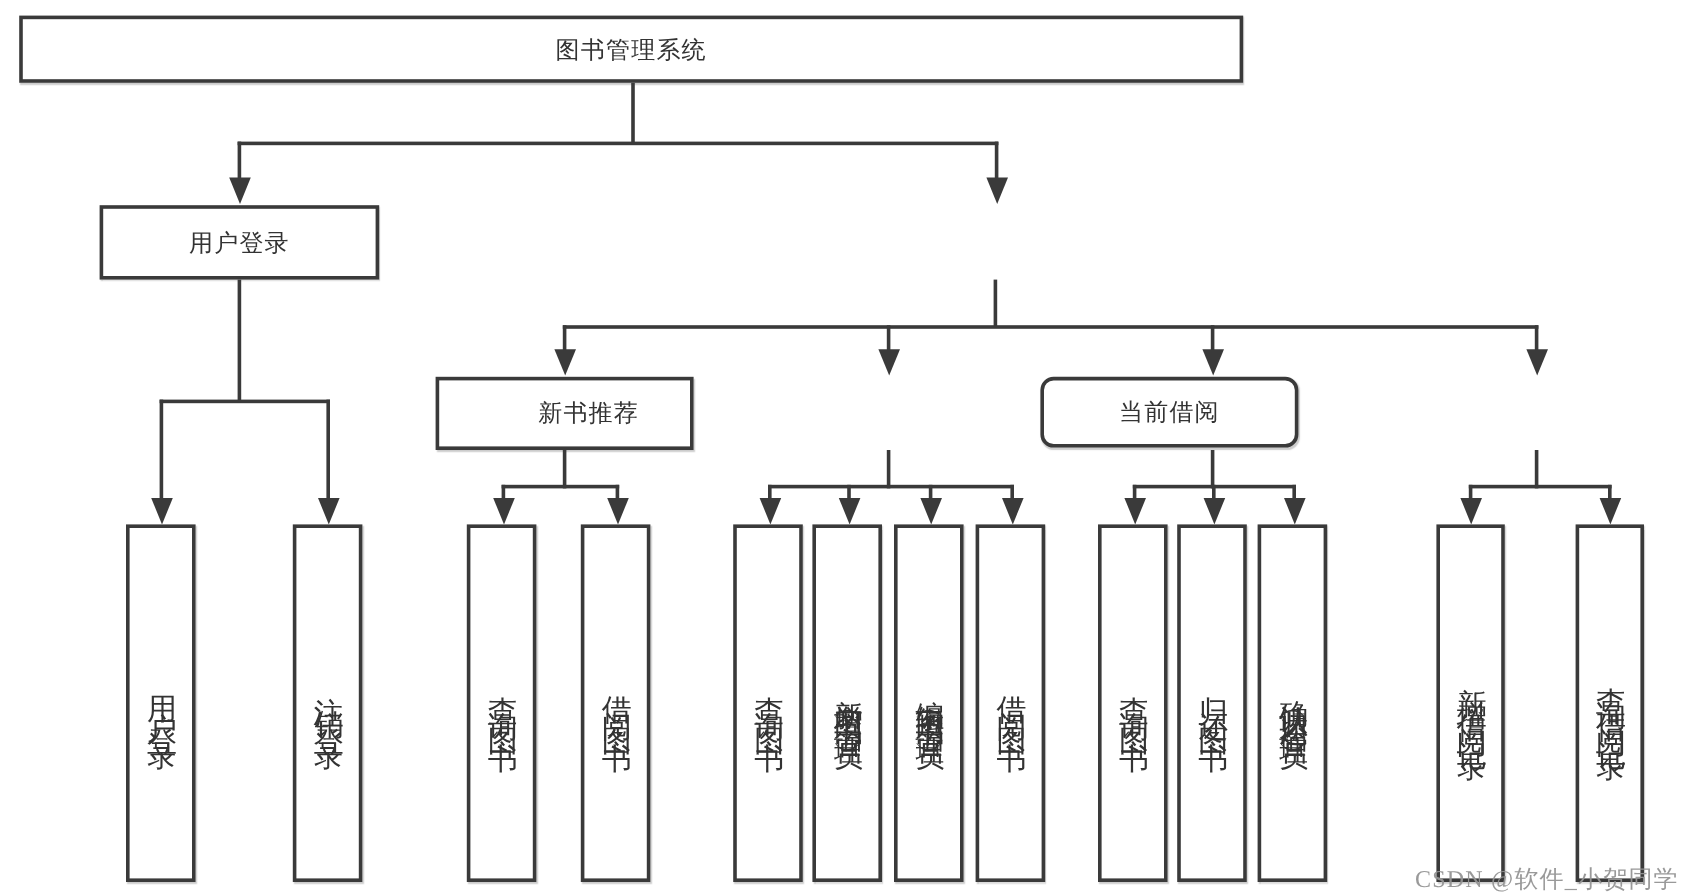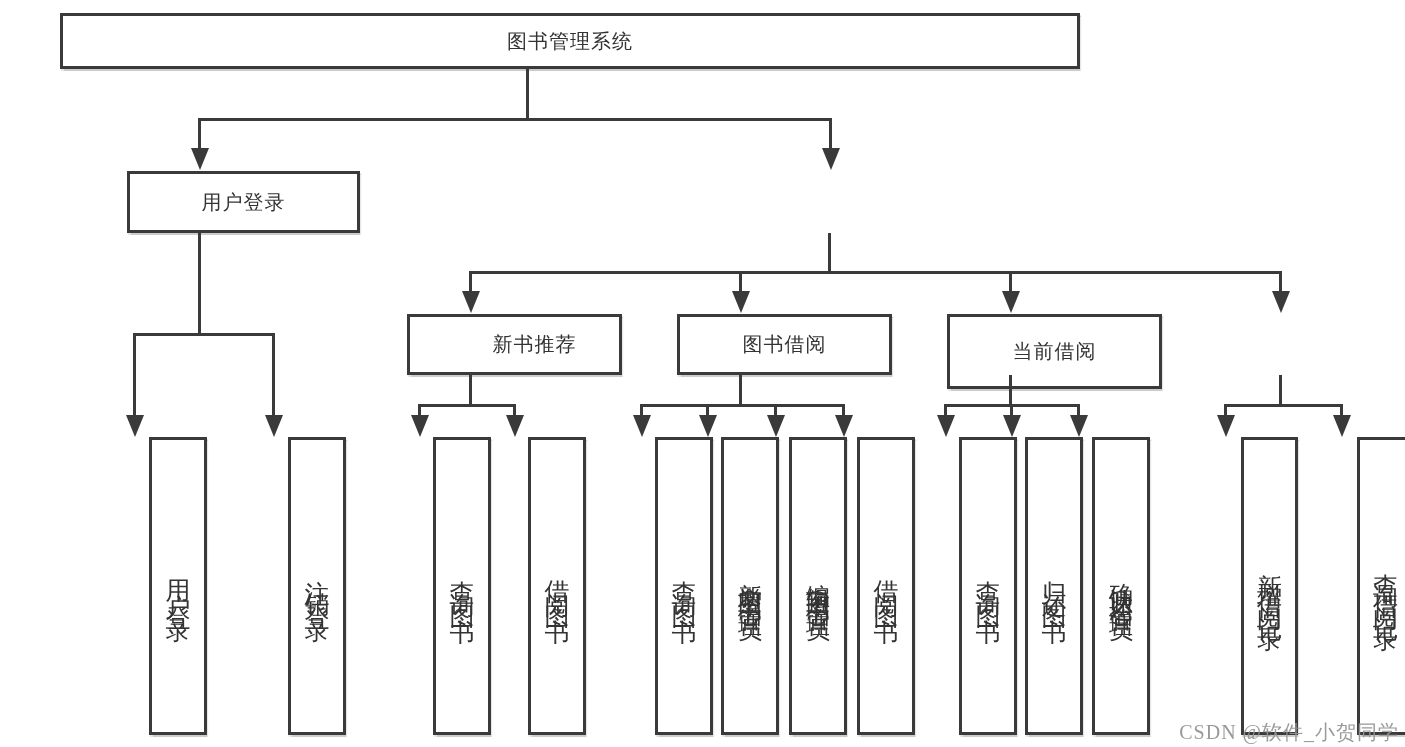--- a/index.html
+++ b/index.html
@@ -12,21 +12,20 @@
     overflow:hidden;
   }
   
   .box{
     position:absolute;
     box-sizing:border-box;
     background:#ffffff;
     border:3px solid #3a3a3a;
     display:flex;align-items:center;justify-content:center;
     box-shadow:1px 1.5px 1px rgba(110,110,110,0.35);
-    margin-left:44px;
   }
   .hbox{font-size:20px;letter-spacing:1px;white-space:nowrap;}
   .vbox .vtext{
     writing-mode:vertical-rl;
     text-orientation:mixed;
     font-size:25px;
     letter-spacing:13px;
     line-height:1;
   }
   .vbox .vtext.long{letter-spacing:5px;font-size:24px;}
@@ -85,24 +84,21 @@
   <div class="vline" style="left:739px;top:271px;height:22px;"></div>
   <div class="ah" style="left:731.5px;top:291px;"></div>
   <div class="vline" style="left:1009px;top:271px;height:22px;"></div>
   <div class="ah" style="left:1001.5px;top:291px;"></div>
   <div class="vline" style="left:1279px;top:271px;height:22px;"></div>
   <div class="ah" style="left:1271.5px;top:291px;"></div>
 
   <div class="box hbox" style="left:363px;top:314px;width:215px;height:61px;padding-left:40px;">
     <span>新书推荐</span>
   </div>
-  <div class="box hbox" style="left:633px;top:314px;width:215px;height:61px;">
-    <span>图书借阅</span>
-  </div>
-  <div class="box hbox" style="left:903px;top:314px;width:215px;height:75px;">
+  <div class="box hbox" style="left:867px;top:314px;width:215px;height:59px;border-radius:11px;">
     <span>当前借阅</span>
   </div>
 
   <div class="vline" style="left:469px;top:375px;height:32px;"></div>
   <div class="hline" style="left:418px;top:404px;width:98px;"></div>
   <div class="vline" style="left:418px;top:404px;height:13px;"></div>
   <div class="ah" style="left:410.5px;top:415px;"></div>
   <div class="vline" style="left:513px;top:404px;height:13px;"></div>
   <div class="ah" style="left:505.5px;top:415px;"></div>
 

